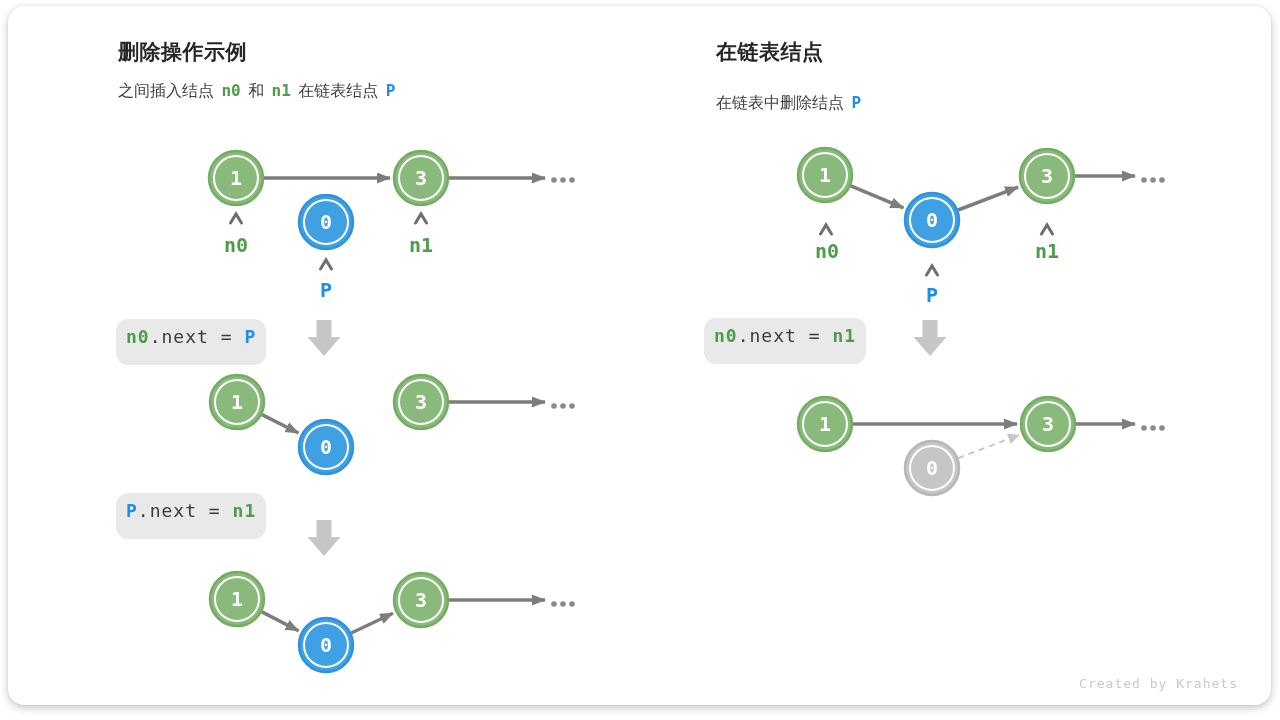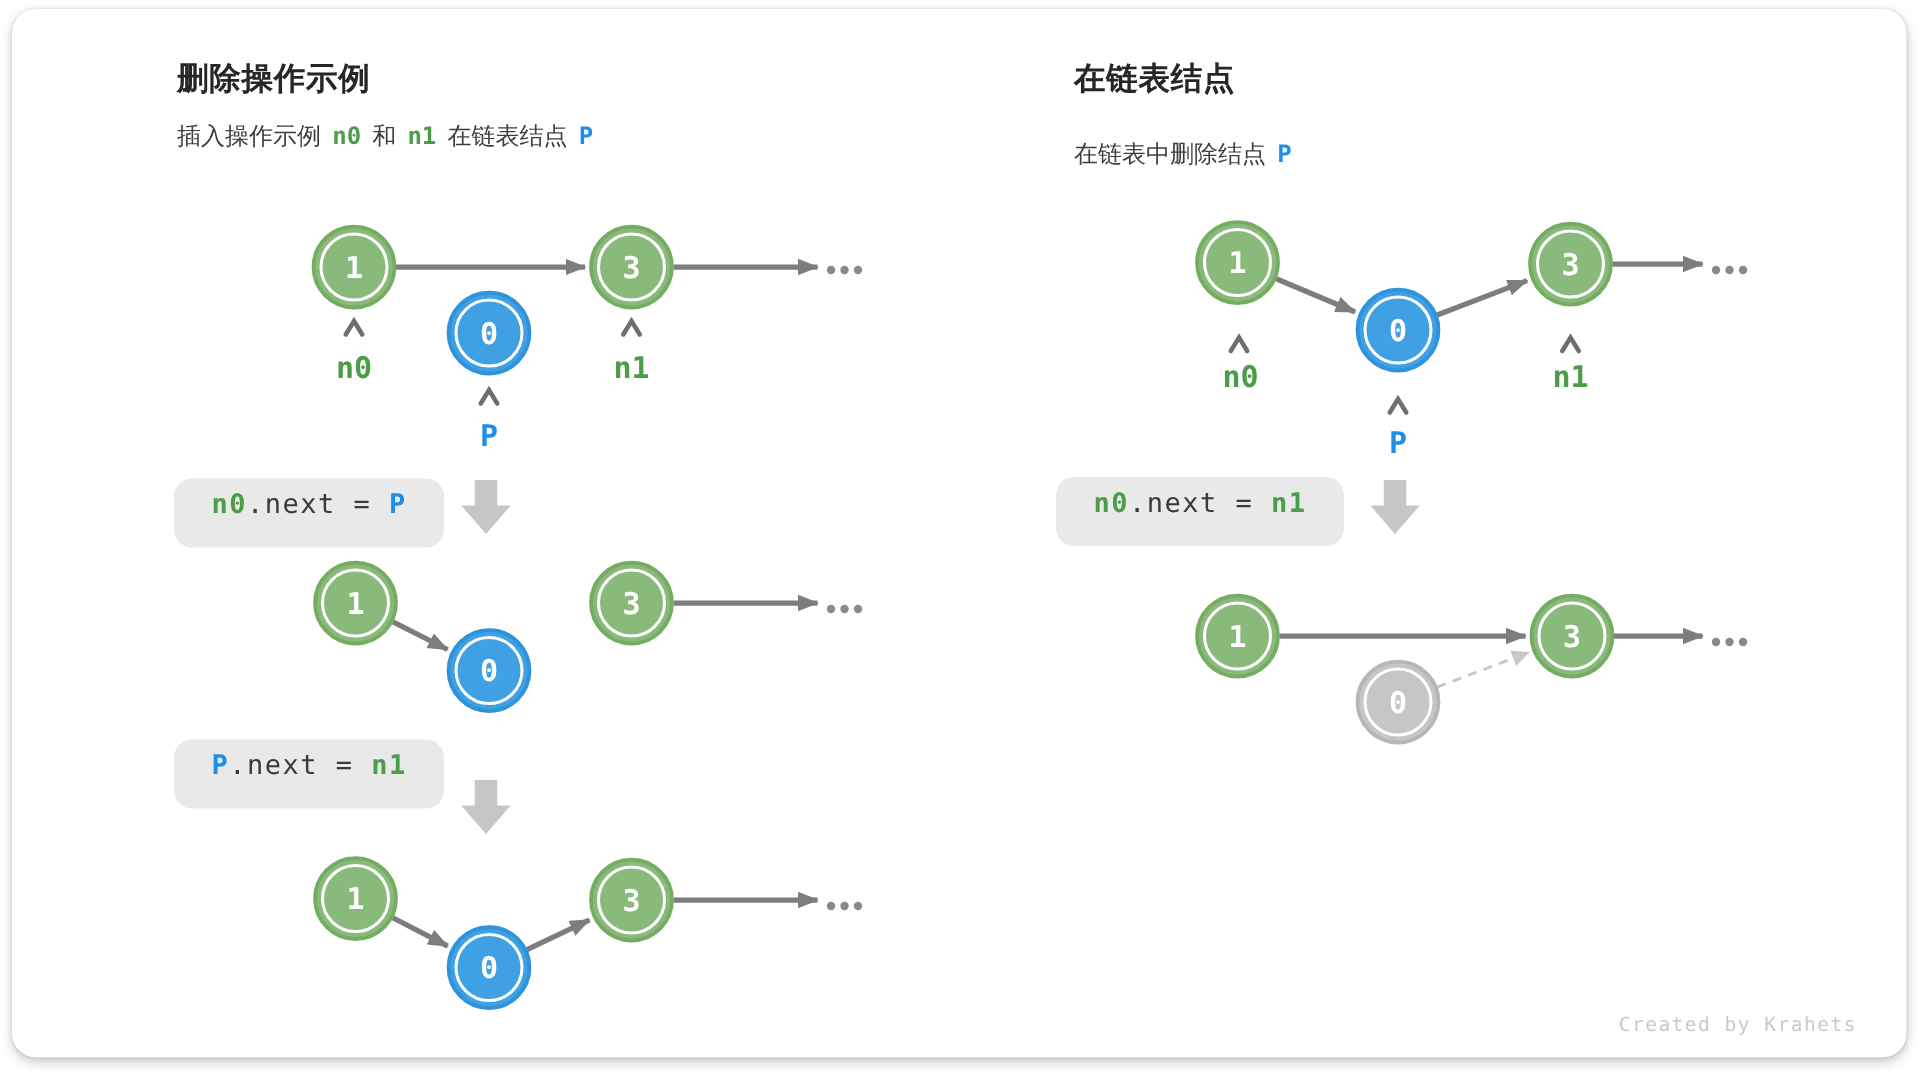--- a/index.html
+++ b/index.html
@@ -6,21 +6,21 @@
     font-family:"Liberation Sans",sans-serif;}
   .card{position:absolute;left:8px;top:6px;width:1263px;height:699px;background:#ffffff;
     border-radius:16px;box-shadow:0 3px 8px rgba(0,0,0,.22),0 0 2px rgba(0,0,0,.12);}
   svg#diagram{position:absolute;left:0;top:0;}
   .panel-title{position:absolute;font-size:21px;font-weight:700;color:var(--title);
     letter-spacing:.5px;white-space:nowrap;}
   .panel-subtitle{position:absolute;font-size:16px;color:var(--subtitle);white-space:nowrap;}
   .panel-subtitle .seg-p{color:var(--subtitle);}
   .seg-g{font-family:"DejaVu Sans Mono",monospace;font-weight:700;color:var(--green_text);margin:0 3px;}
   .seg-b{font-family:"DejaVu Sans Mono",monospace;font-weight:700;color:var(--blue_text);margin:0 3px;}
-  .codebox{position:absolute;height:46px;line-height:35px;padding:0 25px;background:var(--code_bg);
+  .codebox{position:absolute;height:46px;line-height:35px;padding:0 10px;background:var(--code_bg);
     border-radius:12px;font-family:"DejaVu Sans Mono",monospace;font-size:18px;letter-spacing:1px;
     color:var(--code_text);white-space:nowrap;}
   .codebox .seg-p{color:var(--code_text);}
   .codebox .seg-g,.codebox .seg-b{margin:0;}
   .watermark{position:absolute;right:42px;top:676px;font-family:"DejaVu Sans Mono",monospace;
     font-size:13px;letter-spacing:1px;color:var(--watermark);}
 </style>
 </head>
 <body>
 
@@ -159,21 +159,21 @@
       <circle cx="1144" cy="428" r="2.8" fill="#8a8a8a"></circle>
       <circle cx="1153" cy="428" r="2.8" fill="#8a8a8a"></circle>
       <circle cx="1162" cy="428" r="2.8" fill="#8a8a8a"></circle>
     </g>
     <path d="M 316.5,320 H 331.5 V 337 H 340.5 L 324,356 L 307.5,337 H 316.5 Z" fill="#c6c6c6"></path>
     <path d="M 316.5,520 H 331.5 V 537 H 340.5 L 324,556 L 307.5,537 H 316.5 Z" fill="#c6c6c6"></path>
     <path d="M 922.5,320 H 937.5 V 337 H 946.5 L 930,356 L 913.5,337 H 922.5 Z" fill="#c6c6c6"></path>
   </svg>
 
 <div class="panel-title" style="left:118px;top:38px">删除操作示例</div>
-<div class="panel-subtitle" style="left:118px;top:81px"><span class="seg-p">插入操作示例 </span><span class="seg-g">n0</span><span class="seg-p"> 和 </span><span class="seg-g">n1</span><span class="seg-p"> 在链表结点 </span><span class="seg-b">P</span></div>
+<div class="panel-subtitle" style="left:118px;top:81px"><span class="seg-p">之间插入结点 </span><span class="seg-g">n0</span><span class="seg-p"> 和 </span><span class="seg-g">n1</span><span class="seg-p"> 在链表结点 </span><span class="seg-b">P</span></div>
 
 <div class="panel-title" style="left:716px;top:38px">在链表结点</div>
 <div class="panel-subtitle" style="left:716px;top:93px"><span class="seg-p">在链表中删除结点 </span><span class="seg-b">P</span></div>
 
 <div class="codebox" style="left:116px;top:319px"><span class="seg-g">n0</span><span class="seg-p">.next = </span><span class="seg-b">P</span></div>
 <div class="codebox" style="left:116px;top:493px"><span class="seg-b">P</span><span class="seg-p">.next = </span><span class="seg-g">n1</span></div>
 <div class="codebox" style="left:704px;top:318px"><span class="seg-g">n0</span><span class="seg-p">.next = </span><span class="seg-g">n1</span></div>
 
 <div class="watermark">Created by Krahets</div>
 

